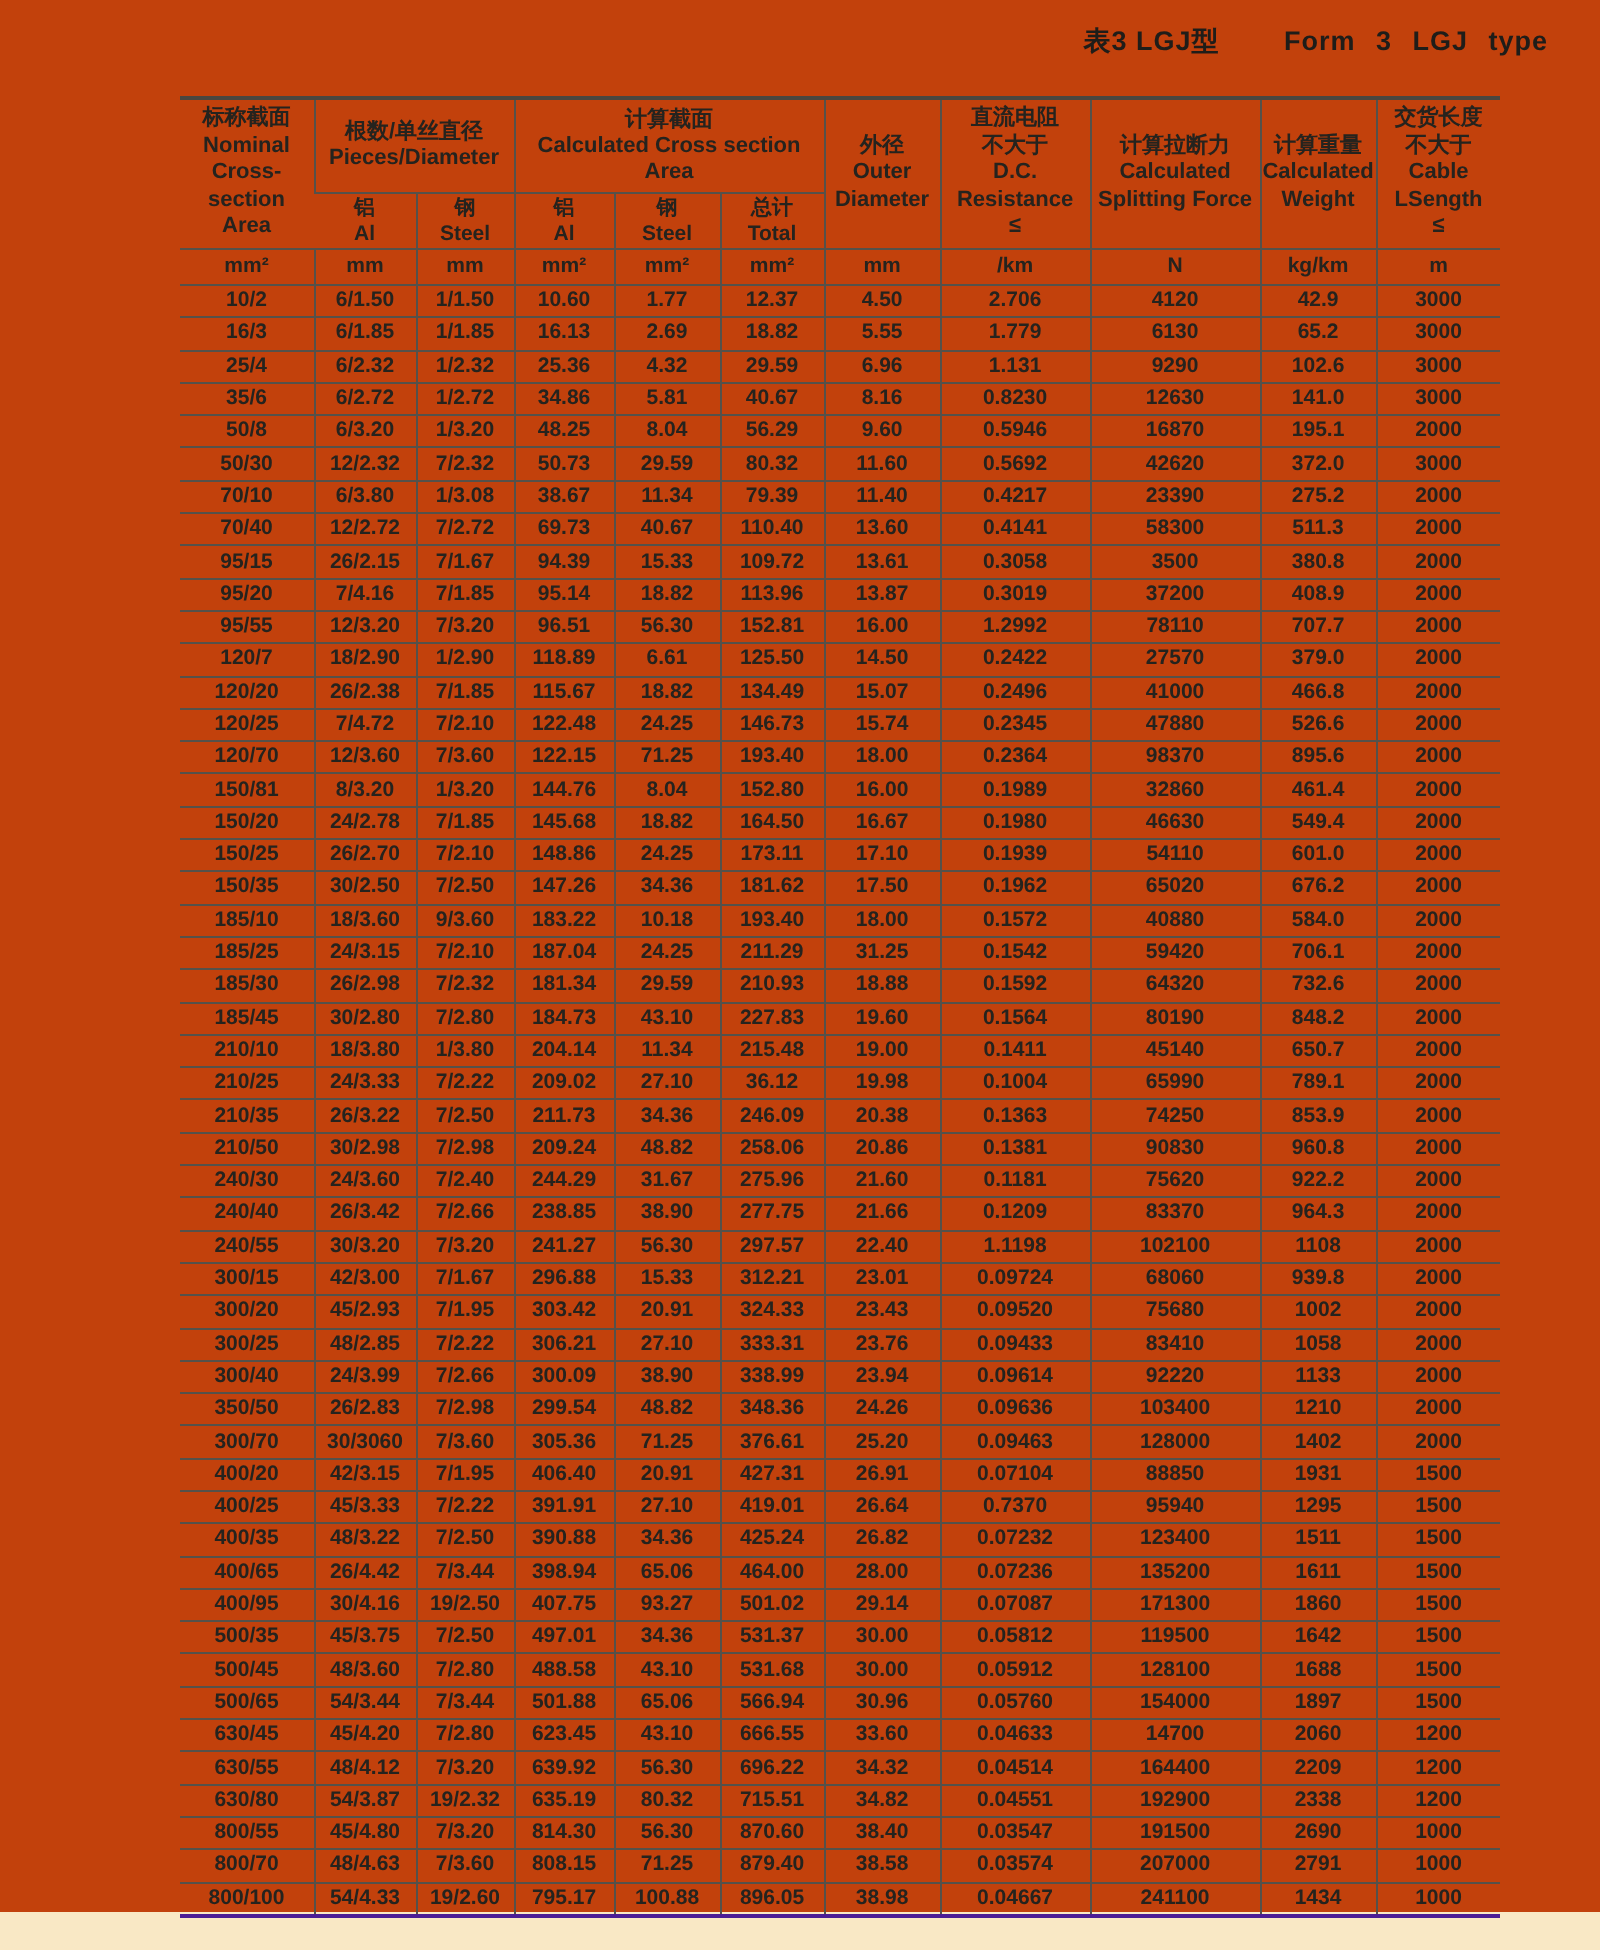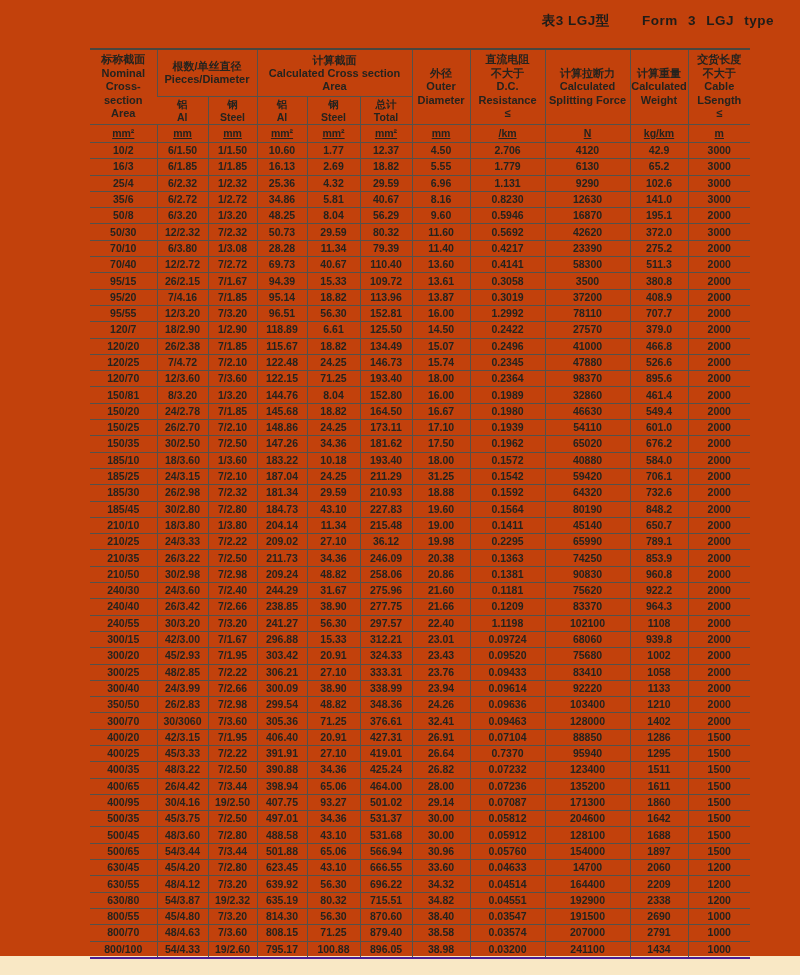--- a/index.html
+++ b/index.html
@@ -34,21 +34,21 @@
   table.spec th + th, table.spec td + td{border-left:1px solid #55514a;}
   
   table.spec thead tr.group th{border-top:2px solid #4a463f;}
   table.spec thead tr.units th{border-top:1px solid #55514a;border-bottom:1px solid #55514a;}
   table.spec thead tr.sub th{border-top:1px solid #55514a;}
   table.spec tbody td{border-top:1px solid #55514a;height:15.3px;line-height:15px;}
   table.spec tbody tr:last-child td{border-bottom:2px solid #4c1d95;}
   thead th{white-space:pre-line;line-height:13px;}
   tr.group th{height:46px;font-size:11px;}
   tr.sub th{height:27px;}
-  tr.units th{height:17px;font-size:10.5px;text-decoration:underline;}
+  tr.units th{height:17px;font-size:10.5px;}
   th.tall{line-height:13.5px;}
 </style>
 </head>
 <body>
 
 <div class="page">
 
   <div class="title-bar">
     <span class="cn">表3 LGJ型</span>
     <span class="en">Form 3 LGJ type</span>
@@ -200,21 +200,21 @@
           <td>11.60</td>
           <td>0.5692</td>
           <td>42620</td>
           <td>372.0</td>
           <td>3000</td>
         </tr>
         <tr>
           <td>70/10</td>
           <td>6/3.80</td>
           <td>1/3.08</td>
-          <td>28.28</td>
+          <td>38.67</td>
           <td>11.34</td>
           <td>79.39</td>
           <td>11.40</td>
           <td>0.4217</td>
           <td>23390</td>
           <td>275.2</td>
           <td>2000</td>
         </tr>
         <tr>
           <td>70/40</td>
@@ -368,21 +368,21 @@
           <td>181.62</td>
           <td>17.50</td>
           <td>0.1962</td>
           <td>65020</td>
           <td>676.2</td>
           <td>2000</td>
         </tr>
         <tr>
           <td>185/10</td>
           <td>18/3.60</td>
-          <td>1/3.60</td>
+          <td>9/3.60</td>
           <td>183.22</td>
           <td>10.18</td>
           <td>193.40</td>
           <td>18.00</td>
           <td>0.1572</td>
           <td>40880</td>
           <td>584.0</td>
           <td>2000</td>
         </tr>
         <tr>
@@ -438,21 +438,21 @@
           <td>2000</td>
         </tr>
         <tr>
           <td>210/25</td>
           <td>24/3.33</td>
           <td>7/2.22</td>
           <td>209.02</td>
           <td>27.10</td>
           <td>36.12</td>
           <td>19.98</td>
-          <td>0.2295</td>
+          <td>0.1004</td>
           <td>65990</td>
           <td>789.1</td>
           <td>2000</td>
         </tr>
         <tr>
           <td>210/35</td>
           <td>26/3.22</td>
           <td>7/2.50</td>
           <td>211.73</td>
           <td>34.36</td>
@@ -580,37 +580,37 @@
           <td>1210</td>
           <td>2000</td>
         </tr>
         <tr>
           <td>300/70</td>
           <td>30/3060</td>
           <td>7/3.60</td>
           <td>305.36</td>
           <td>71.25</td>
           <td>376.61</td>
-          <td>32.41</td>
+          <td>25.20</td>
           <td>0.09463</td>
           <td>128000</td>
           <td>1402</td>
           <td>2000</td>
         </tr>
         <tr>
           <td>400/20</td>
           <td>42/3.15</td>
           <td>7/1.95</td>
           <td>406.40</td>
           <td>20.91</td>
           <td>427.31</td>
           <td>26.91</td>
           <td>0.07104</td>
           <td>88850</td>
-          <td>1286</td>
+          <td>1931</td>
           <td>1500</td>
         </tr>
         <tr>
           <td>400/25</td>
           <td>45/3.33</td>
           <td>7/2.22</td>
           <td>391.91</td>
           <td>27.10</td>
           <td>419.01</td>
           <td>26.64</td>
@@ -660,21 +660,21 @@
         </tr>
         <tr>
           <td>500/35</td>
           <td>45/3.75</td>
           <td>7/2.50</td>
           <td>497.01</td>
           <td>34.36</td>
           <td>531.37</td>
           <td>30.00</td>
           <td>0.05812</td>
-          <td>204600</td>
+          <td>119500</td>
           <td>1642</td>
           <td>1500</td>
         </tr>
         <tr>
           <td>500/45</td>
           <td>48/3.60</td>
           <td>7/2.80</td>
           <td>488.58</td>
           <td>43.10</td>
           <td>531.68</td>
@@ -763,21 +763,21 @@
           <td>1000</td>
         </tr>
         <tr>
           <td>800/100</td>
           <td>54/4.33</td>
           <td>19/2.60</td>
           <td>795.17</td>
           <td>100.88</td>
           <td>896.05</td>
           <td>38.98</td>
-          <td>0.03200</td>
+          <td>0.04667</td>
           <td>241100</td>
           <td>1434</td>
           <td>1000</td>
         </tr>
       </tbody>
   </table>
 
 </div>
 
 </body></html>

